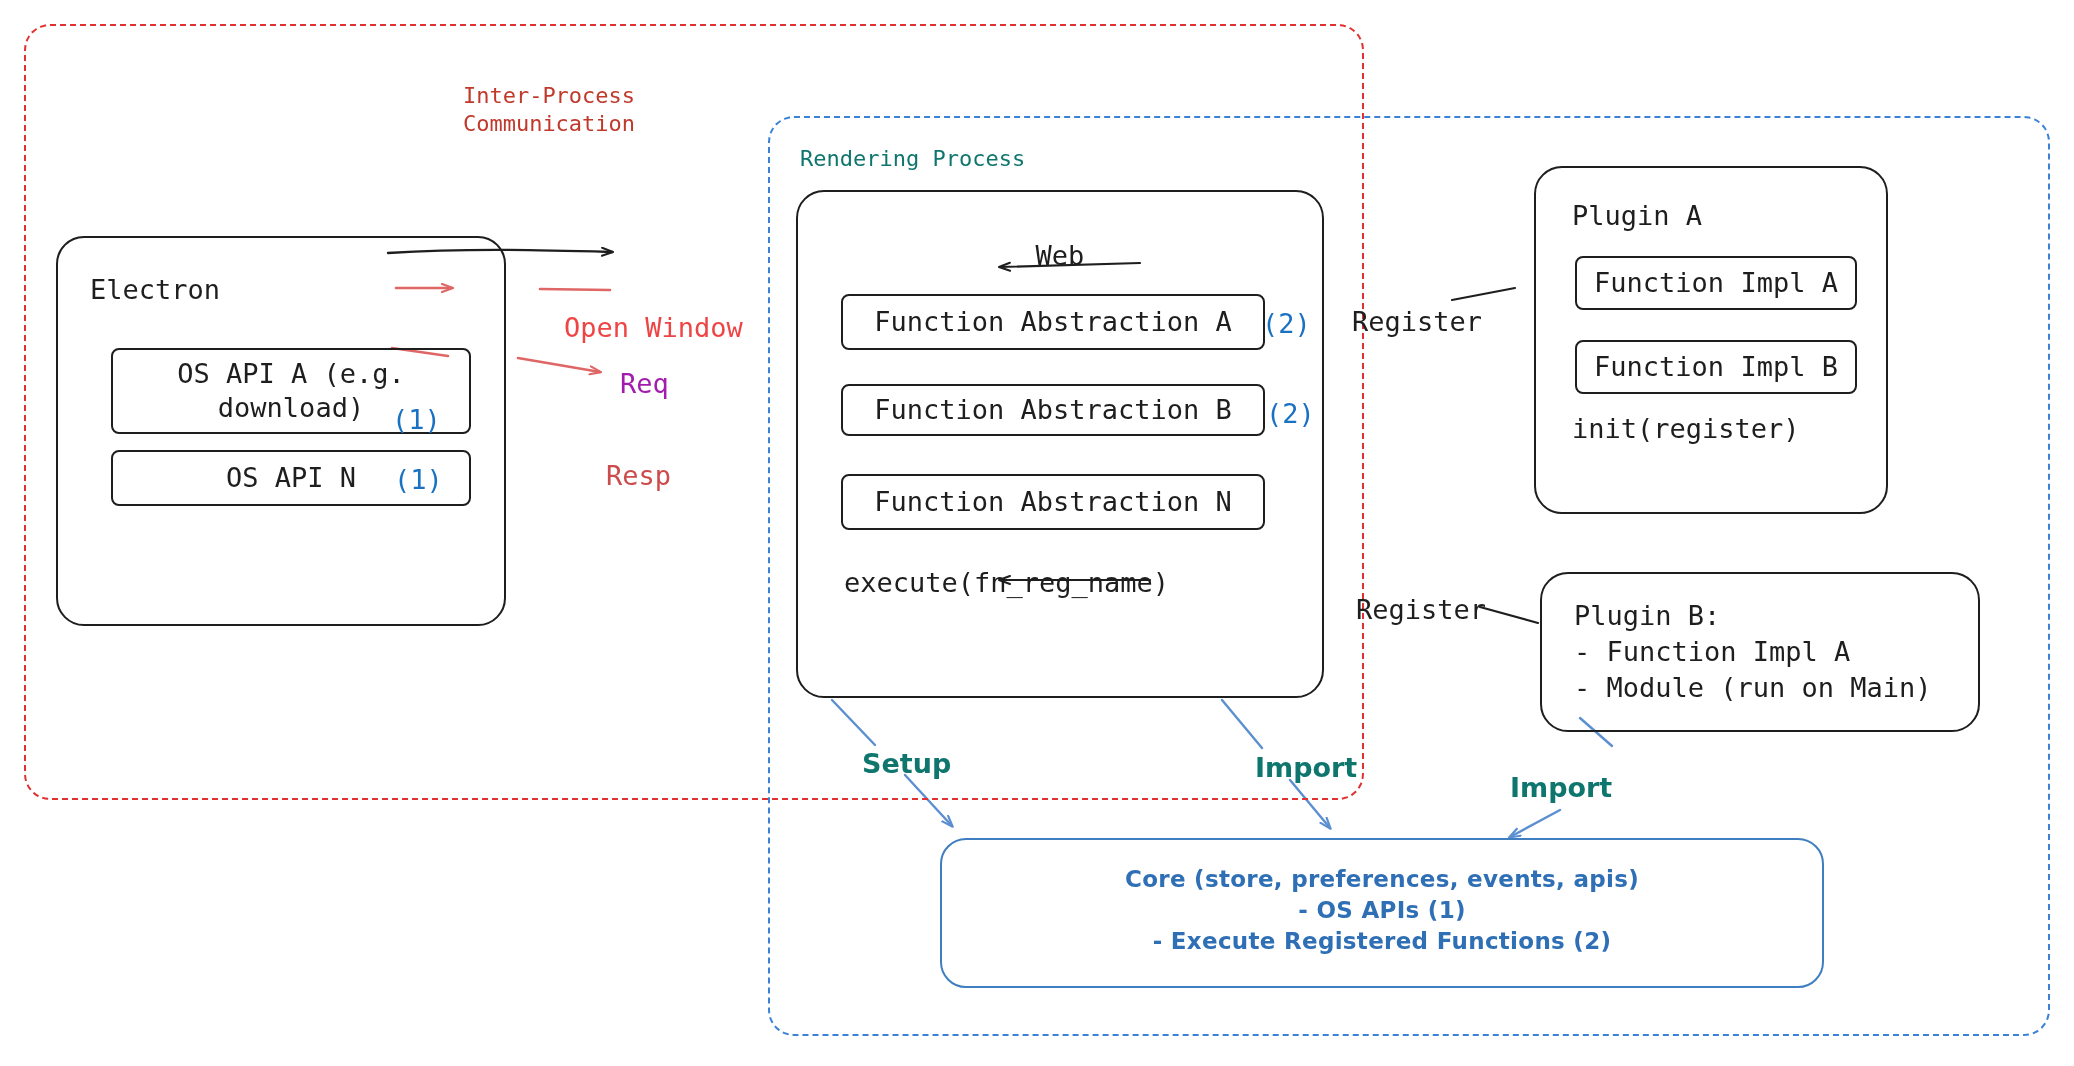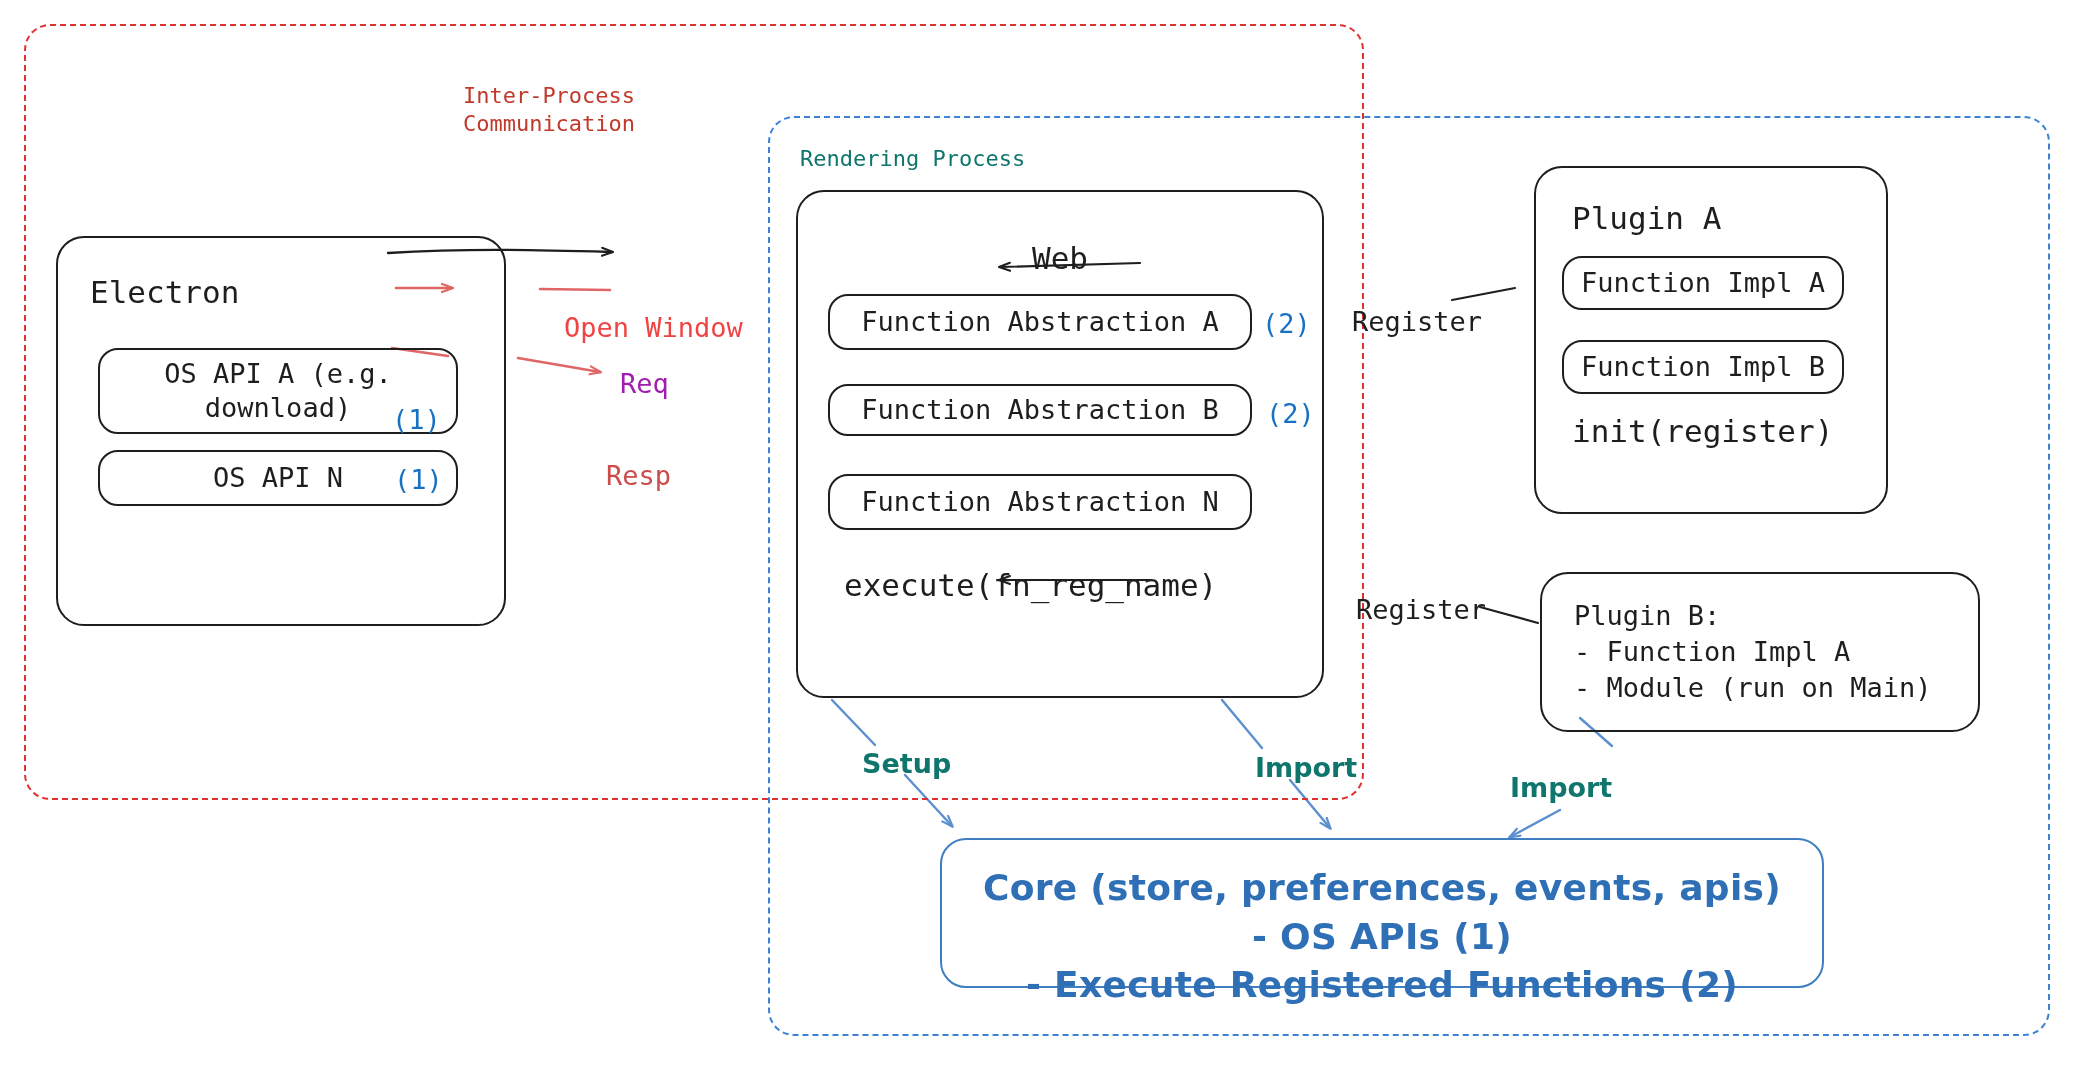--- a/index.html
+++ b/index.html
@@ -21,21 +21,21 @@
     width: 2074px; height: 1066px;
     pointer-events: none;
   }
   .node {
     position: absolute;
     box-sizing: border-box;
     border: 2.2px solid #1e1e1e;
     background: transparent;
   }
   .rounded-lg { border-radius: 28px; }
-  .rounded-sm { border-radius: 20px; }
+  .rounded-sm { border-radius: 8px; margin-left: 13px; }
 
   .label {
     position: absolute;
     color: #1e1e1e;
     font-family: "DejaVu Sans Mono", "Liberation Mono", monospace;
     font-size: 22px;
     line-height: 1.28;
     white-space: pre;
   }
   .label-center { text-align: center; }
@@ -64,39 +64,39 @@
     border-radius: 26px;
     background: transparent;
   }
   .core-text {
     position: absolute;
     width: 100%;
     text-align: center;
     color: #2f6fb5;
     font-family: "DejaVu Sans", "Liberation Sans", sans-serif;
     font-weight: bold;
-    font-size: 36px;
+    font-size: 23px;
     line-height: 1.35;
     letter-spacing: 0.3px;
     white-space: pre;
   }
   .edge-label {
     position: absolute;
     font-family: "DejaVu Sans Mono", "Liberation Mono", monospace;
     font-size: 27px;
     white-space: pre;
   }
   .edge-label-sans {
     font-family: "DejaVu Sans", "Liberation Sans", sans-serif;
     font-weight: bold;
     font-size: 27px;
   }
   .node-title {
     position: absolute;
-    font-size: 31px;
+    font-size: 27px;
     color: #1e1e1e;
     white-space: pre;
   }
   .inner-box-text {
     position: absolute;
     width: 100%;
     top: 50%;
     transform: translateY(-50%);
     text-align: center;
     font-size: 27px;

